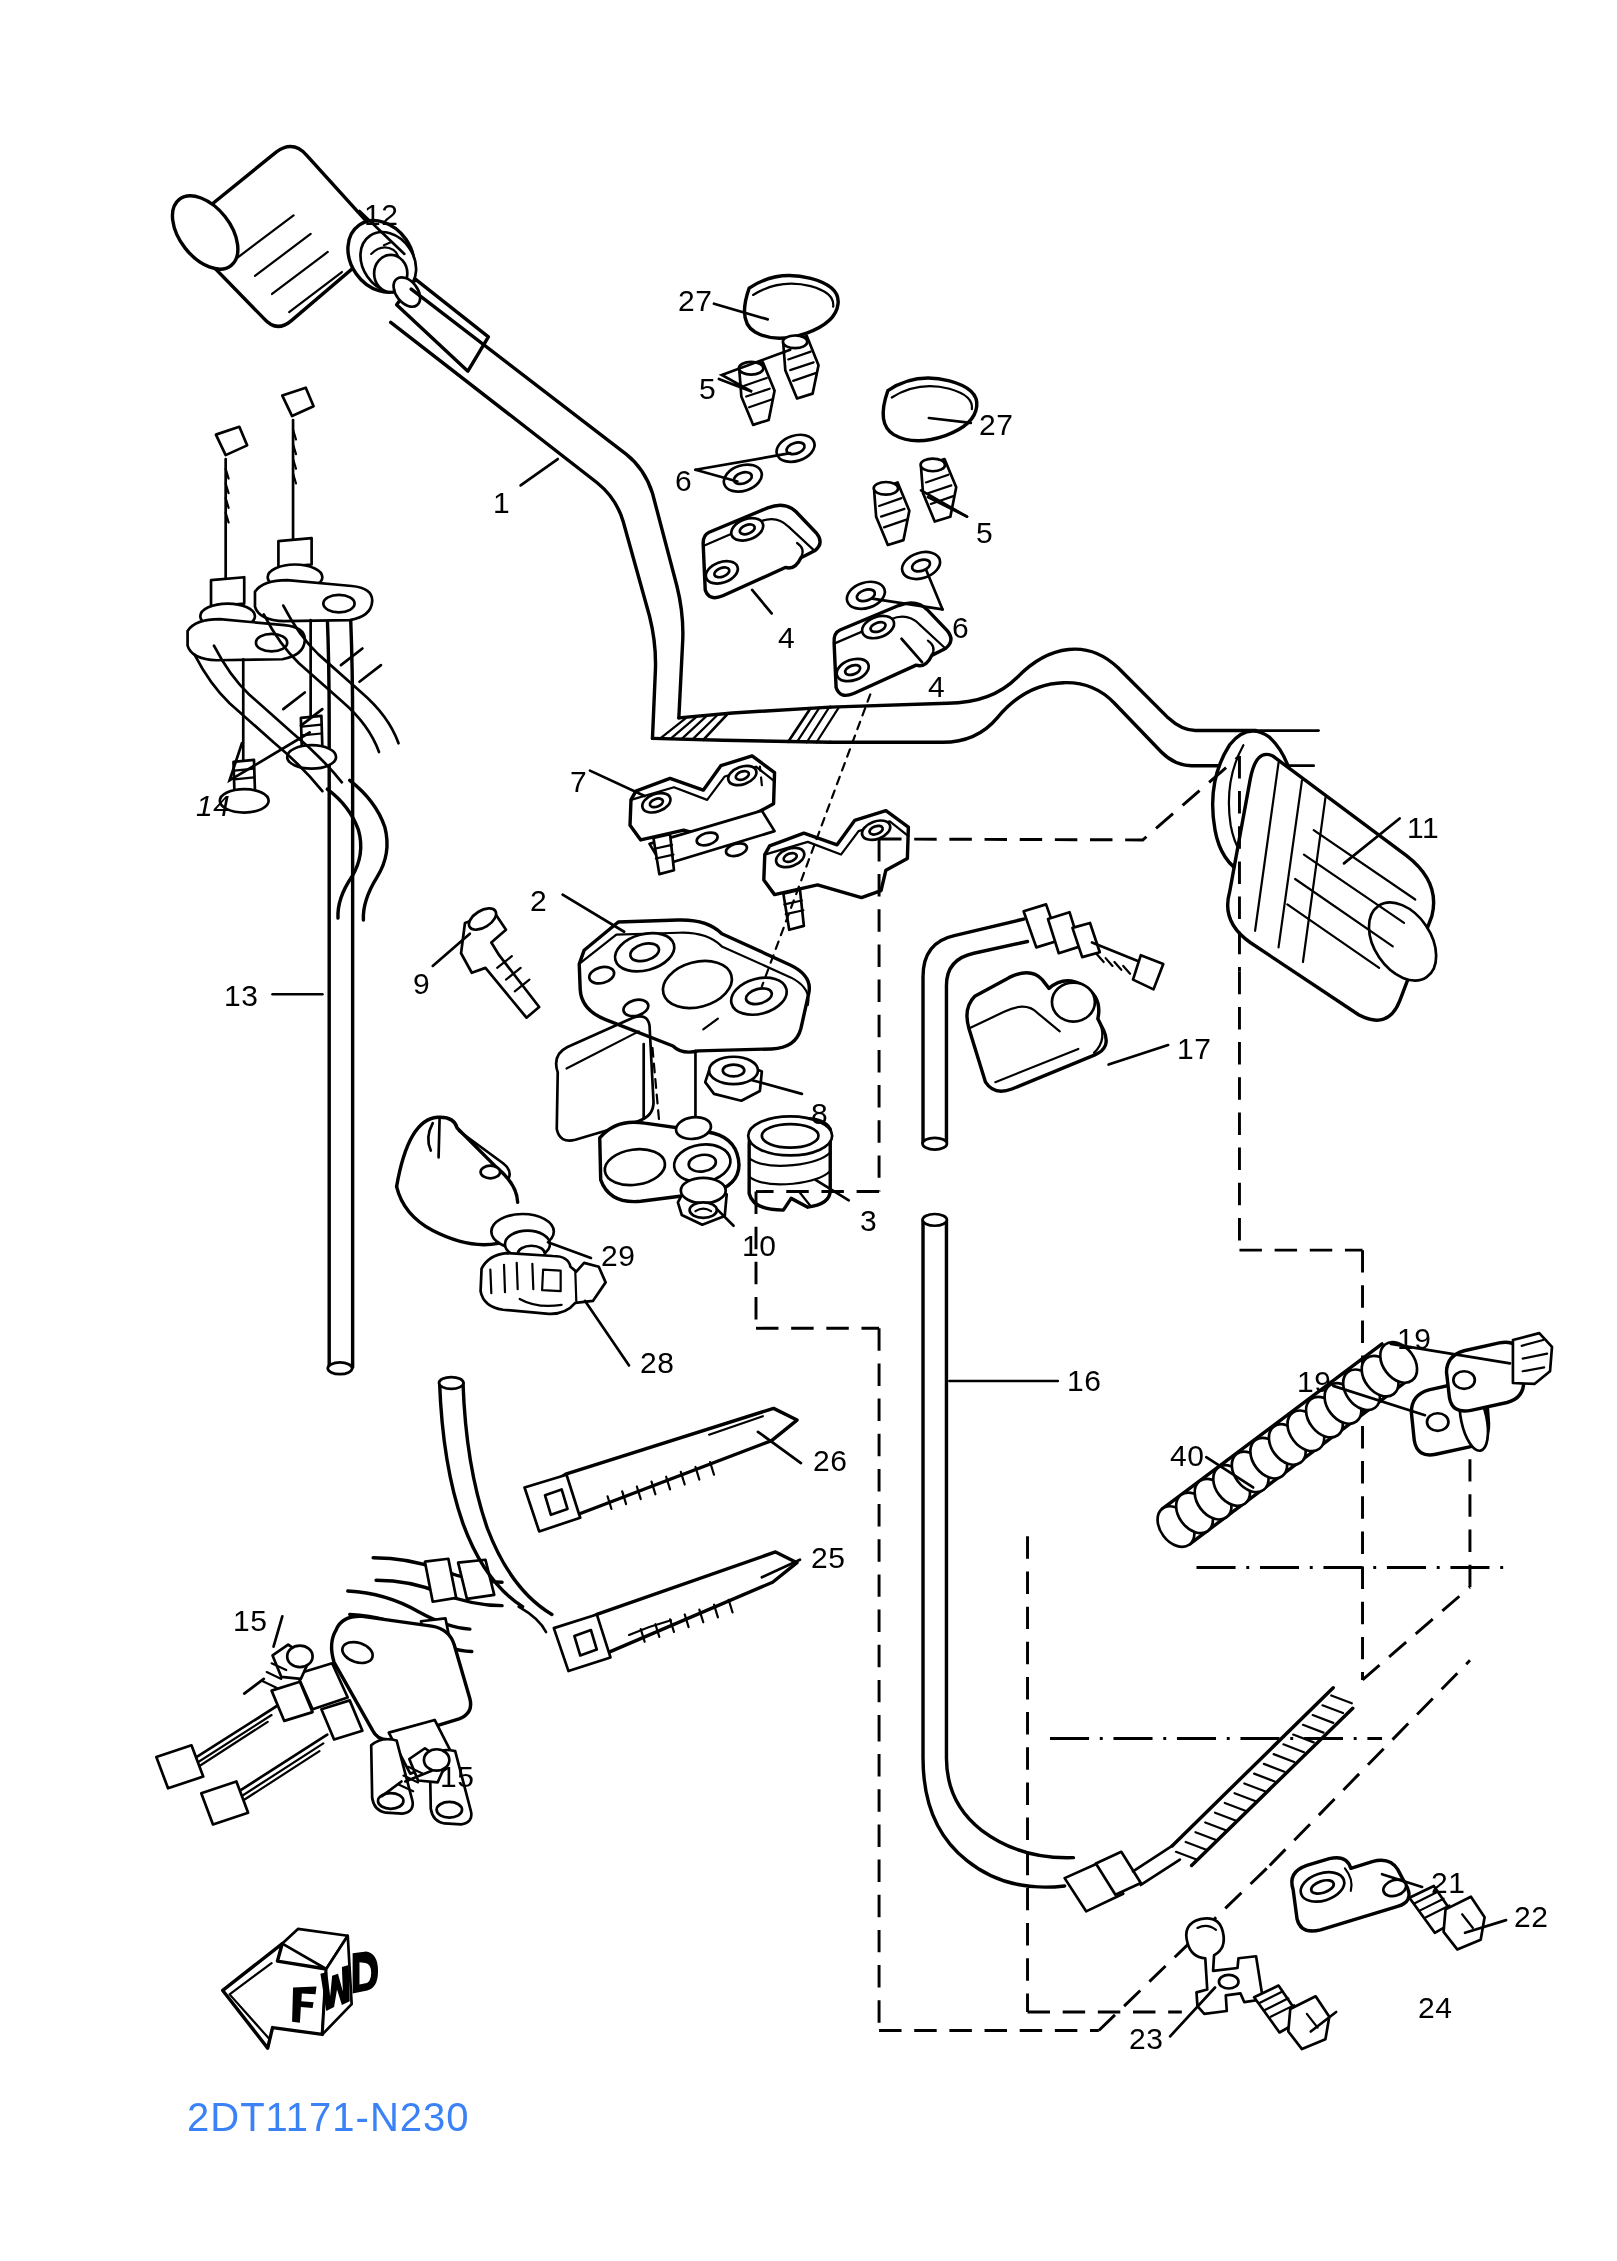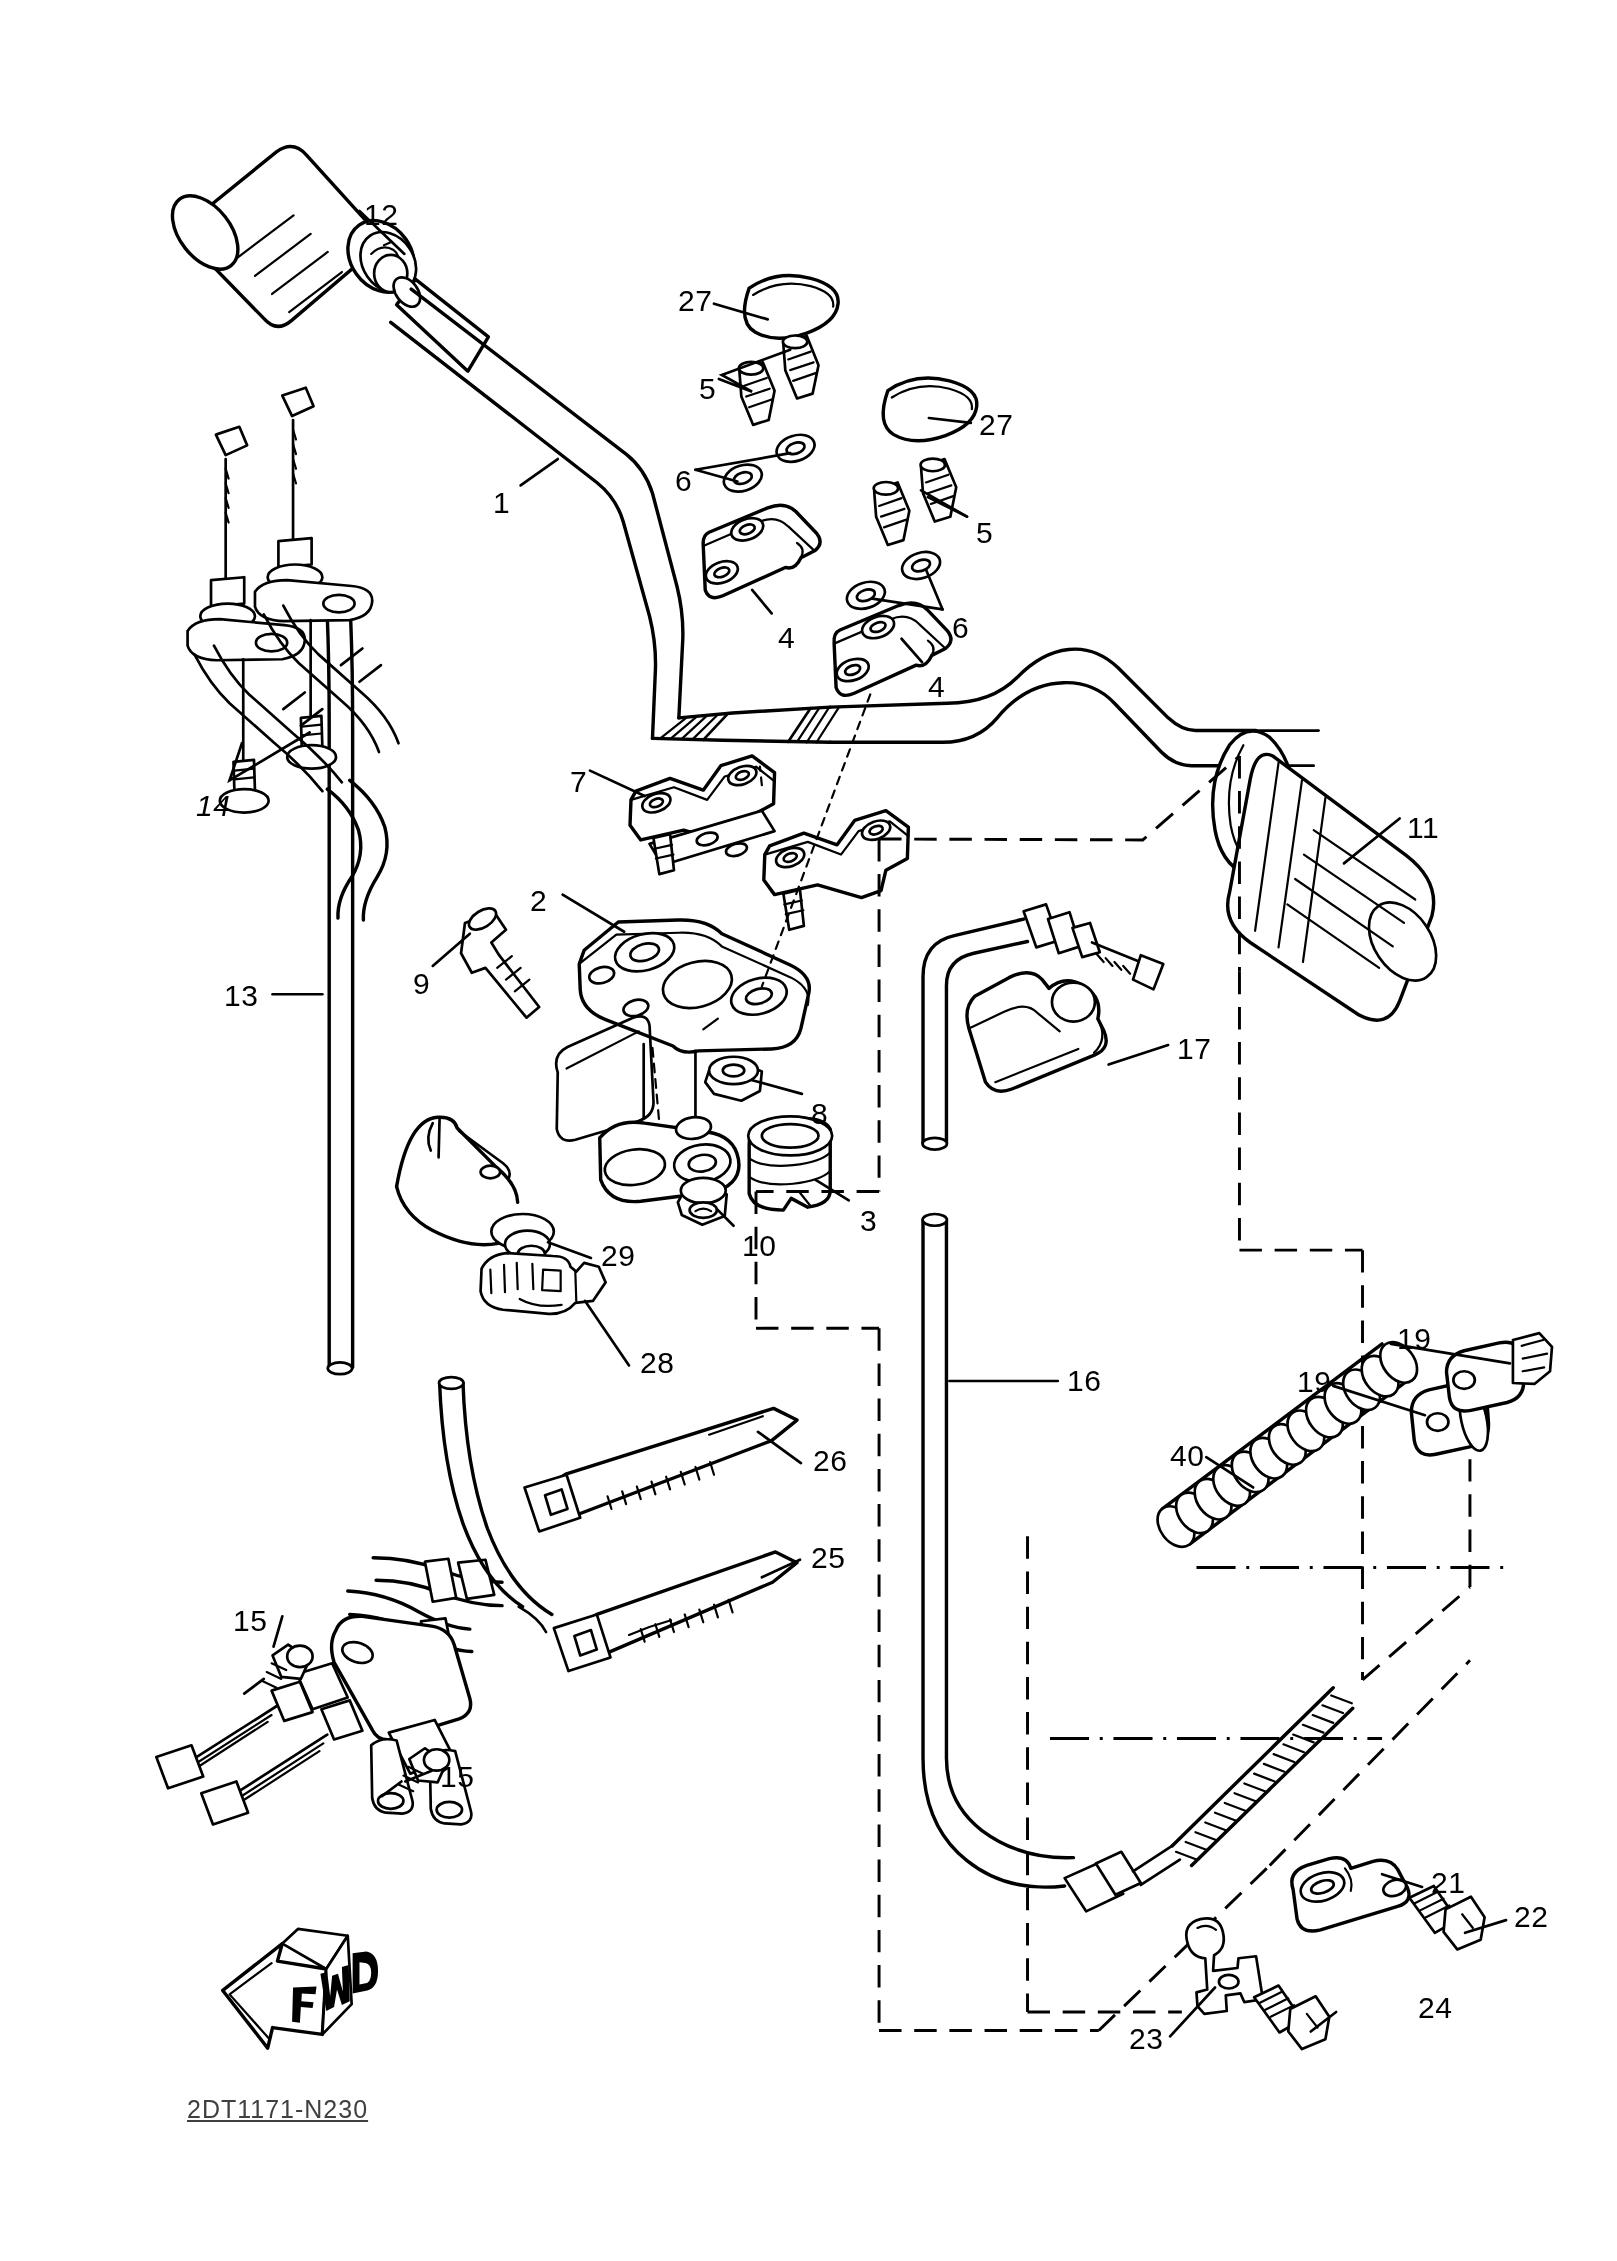--- a/index.html
+++ b/index.html
@@ -32,25 +32,24 @@
     font-weight: 400;
     color: #000000;
     letter-spacing: 0.5px;
     line-height: 1;
     white-space: nowrap;
     user-select: none;
   }
   .diagcode {
     position: absolute;
     font-family: "Liberation Sans", sans-serif;
-    font-size: 25px;
-    color: #404040;
+    font-size: 40px;
+    color: #3b82f6;
     letter-spacing: 1px;
     white-space: nowrap;
-    text-decoration: underline;
   }
   svg { display:block; }
 </style>
 </head>
 <body>
 
 <div id="sheet">
 
   <svg id="artboard" viewBox="0 0 3311 4630" xmlns="http://www.w3.org/2000/svg">
     <defs>

